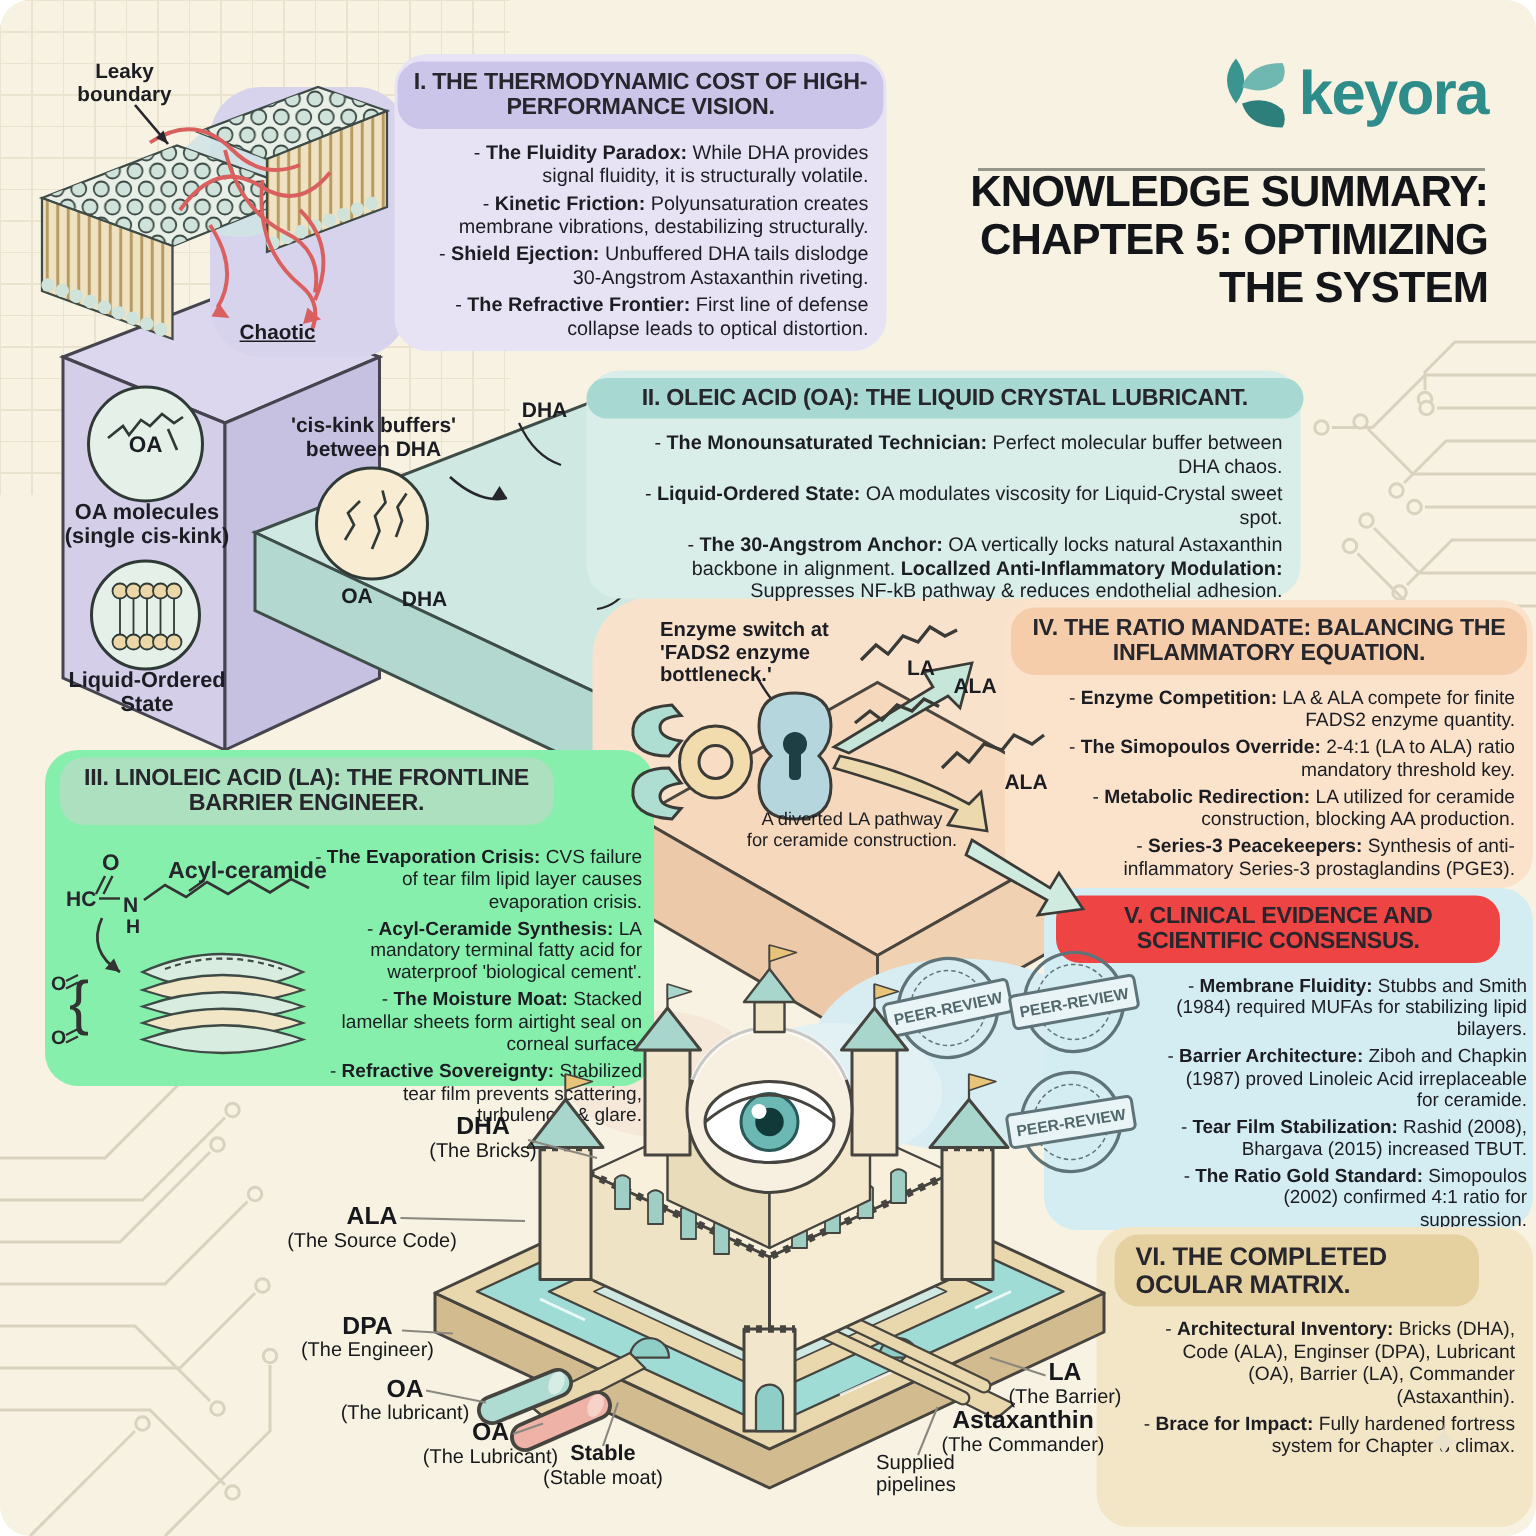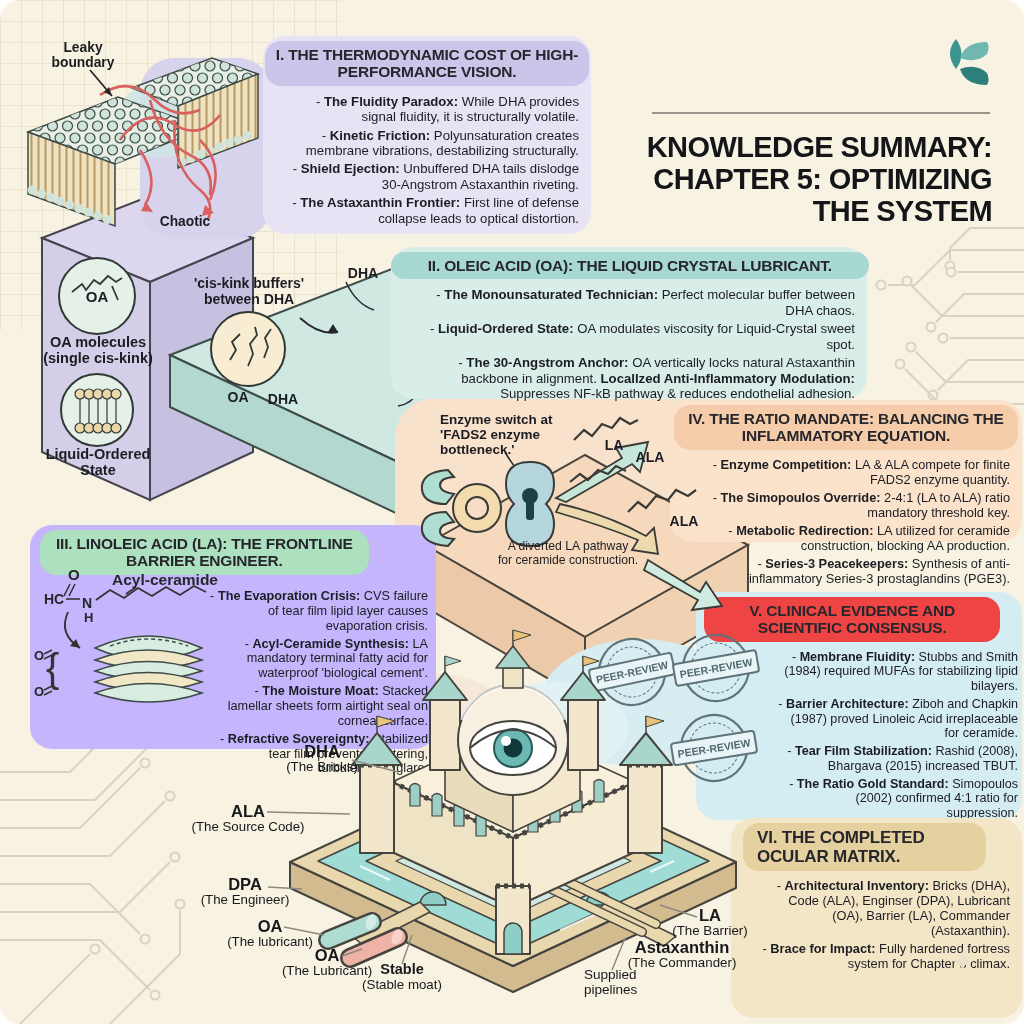--- a/index.html
+++ b/index.html
@@ -18,37 +18,37 @@
     font-weight:700;font-size:15.5px;line-height:1.12;color:#26262c;letter-spacing:-0.2px;}
   .bullets{padding:6px 12px 6px 18px;font-size:13.2px;line-height:1.17;text-align:right;}
   .bullet{text-indent:-11px;padding-left:11px;margin-bottom:3px;}
   .bullet::before{content:"- ";}
   .bullet b{font-weight:700;}
   .p1{left:263px;top:36px;width:328px;height:198px;background:#e7e3f4;}
   .p1 .pill{background:#cbc5e9;width:94%;}
   .p2{left:391px;top:247px;width:476px;height:152px;background:#d9ede9;}
   .p2 .pill{background:#a8d8d2;width:97%;}
   .p2 .bullets{padding-left:30px;}
-  .p3{left:30px;top:525px;width:406px;height:224px;background:#c4b5fd;}
+  .p3{left:30px;top:500px;width:406px;height:224px;background:#86efac;}
   .p3 .pill{background:#ace0bf;width:77%;margin-left:10px;}
   .p3 .bullets{position:absolute;left:180px;top:64px;width:218px;font-size:12.7px;padding:0;}
-  .p4{left:670px;top:400px;width:352px;height:142px;background:#fbe2cb;}
+  .p4{left:670px;top:400px;width:352px;height:192px;background:#fbe2cb;}
   .p4 .pill{background:#f6cdab;width:93%;}
   .p4 .bullets{font-size:12.8px;padding-left:28px;}
   .p5{left:696px;top:592px;width:326px;height:228px;background:#d4edf3;}
   .p5 .pill{background:#ef4444;width:86%;margin-left:8px;}
   .p5 .bullets{margin-left:64px;font-size:12.6px;padding-left:12px;padding-right:4px;}
   .p6{left:731px;top:818px;width:291px;height:200px;background:#f3e6c6;}
   .p6 .pill{background:#e5d0a0;width:76%;margin-left:12px;text-align:left;padding-left:14px;font-size:17px;}
   .p6 .bullets{font-size:12.8px;padding-left:24px;}
   
   .logo{left:742px;top:34px;width:250px;height:56px;display:flex;align-items:center;justify-content:flex-end;gap:6px;}
   .logo .word{font-size:41px;font-weight:700;color:#2e8c8a;letter-spacing:-1px;}
   .divider{left:652px;top:112px;width:338px;height:2px;background:#97958c;}
-  .maintitle{left:620px;top:132px;width:372px;text-align:right;font-size:29px;font-weight:800;
+  .maintitle{left:620px;top:113px;width:372px;text-align:right;font-size:29px;font-weight:800;
     line-height:1.1;color:#141519;letter-spacing:-0.6px;}
   
   .lab{position:absolute;text-align:center;line-height:1.12;}
   .b14{font-weight:700;font-size:14px;}
   .b15{font-weight:700;font-size:15px;}
   .r14{font-weight:600;font-size:13.8px;}
   
   .clabel{position:absolute;text-align:center;line-height:1.1;color:#17181c;}
   .clabel .t{display:block;font-weight:700;font-size:16.5px;}
   .clabel .s{display:block;font-size:13.3px;}
@@ -239,35 +239,36 @@
       <path d="M420,390 q-8,14 -22,16" stroke="#26262c" stroke-width="1.5" fill="none"></path>
     </g>
   </svg>
 
   <div class="abs logo">
     <svg width="50" height="52" viewBox="0 0 50 52" style="position:static">
       <path d="M14,3 q-12,14 0,30 q11,-15 0,-30 z" fill="#3a948f"></path>
       <path d="M45,6 q-22,0 -27,16 q16,6 27,-4 q3,-7 0,-12 z" fill="#6fb8b2"></path>
       <path d="M45,49 q-22,0 -27,-16 q16,-6 27,4 q3,7 0,12 z" fill="#2c7f7b"></path>
     </svg>
+    <span class="word">keyora</span>
   </div>
   <div class="abs divider"></div>
   <div class="abs maintitle">
     <span>KNOWLEDGE SUMMARY:</span><br>
     <span>CHAPTER 5: OPTIMIZING</span><br>
     <span>THE SYSTEM</span>
   </div>
 
   <div class="panel p1">
     <div class="pill">I. THE THERMODYNAMIC COST OF HIGH-PERFORMANCE VISION.</div>
     <div class="bullets">
       <div class="bullet"><b>The Fluidity Paradox:</b><span> While DHA provides signal fluidity, it is structurally volatile.</span></div>
       <div class="bullet"><b>Kinetic Friction:</b><span> Polyunsaturation creates membrane vibrations, destabilizing structurally.</span></div>
       <div class="bullet"><b>Shield Ejection:</b><span> Unbuffered DHA tails dislodge 30-Angstrom Astaxanthin riveting.</span></div>
-      <div class="bullet"><b>The Astaxanthin Frontier:</b><span> First line of defense collapse leads to optical distortion.</span></div>
+      <div class="bullet"><b>The Refractive Frontier:</b><span> First line of defense collapse leads to optical distortion.</span></div>
     </div>
   </div>
 
   <div class="panel p2">
     <div class="pill">II. OLEIC ACID (OA): THE LIQUID CRYSTAL LUBRICANT.</div>
     <div class="bullets">
       <div class="bullet"><b>The Monounsaturated Technician:</b><span> Perfect molecular buffer between DHA chaos.</span></div>
       <div class="bullet"><b>Liquid-Ordered State:</b><span> OA modulates viscosity for Liquid-Crystal sweet spot.</span></div>
       <div class="bullet"><b>The 30-Angstrom Anchor:</b><span> OA vertically locks natural Astaxanthin backbone in alignment. </span><b>Locallzed Anti-Inflammatory Modulation:</b><span> Suppresses NF-kB pathway &amp; reduces endothelial adhesion.</span></div>
     </div>
@@ -483,21 +484,21 @@
       <path d="M342,956 L362,949"></path>
       <path d="M402,964 L412,935"></path>
       <path d="M612,970 L625,938"></path>
       <path d="M697,917 L660,905"></path>
     </g>
   </svg>
 
   <div class="abs lab r14" style="left:35px;top:40px;width:96px;">
     <span>Leaky</span><br><span>boundary</span>
   </div>
-  <div class="abs lab r14" style="left:143px;top:214px;width:84px;">Chaotic</div>
+  <div class="abs lab r14" style="left:143px;top:214px;width:84px;text-decoration:underline;">Chaotic</div>
 
   <div class="abs lab b15" style="left:82px;top:289px;width:30px;">OA</div>
   <div class="abs lab" style="left:30px;top:334px;width:136px;font-weight:700;font-size:14.5px;">
     <span>OA molecules</span><br><span>(single cis-kink)</span>
   </div>
   <div class="abs lab" style="left:30px;top:446px;width:136px;font-weight:700;font-size:14.5px;">
     <span>Liquid-Ordered</span><br><span>State</span>
   </div>
 
   <div class="abs lab b14" style="left:176px;top:276px;width:146px;">

